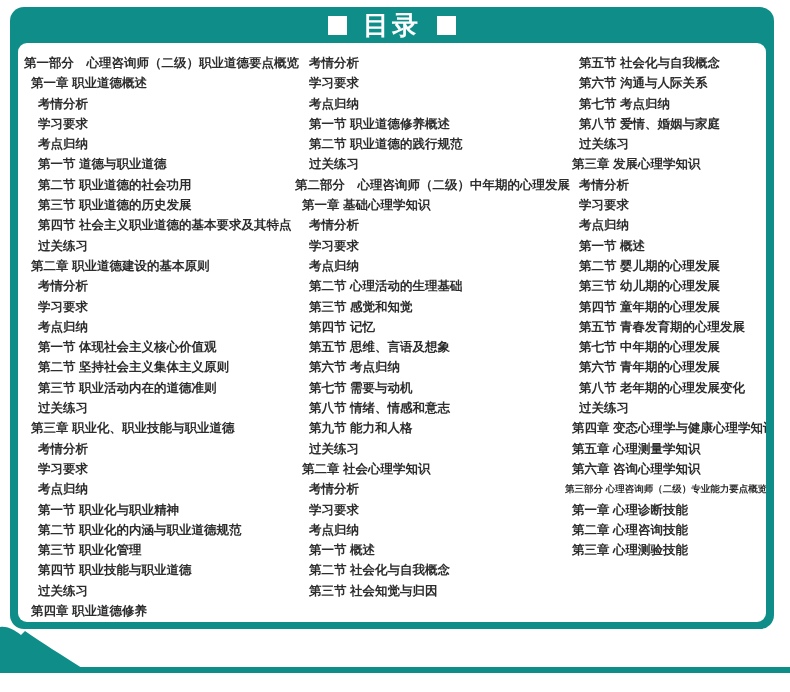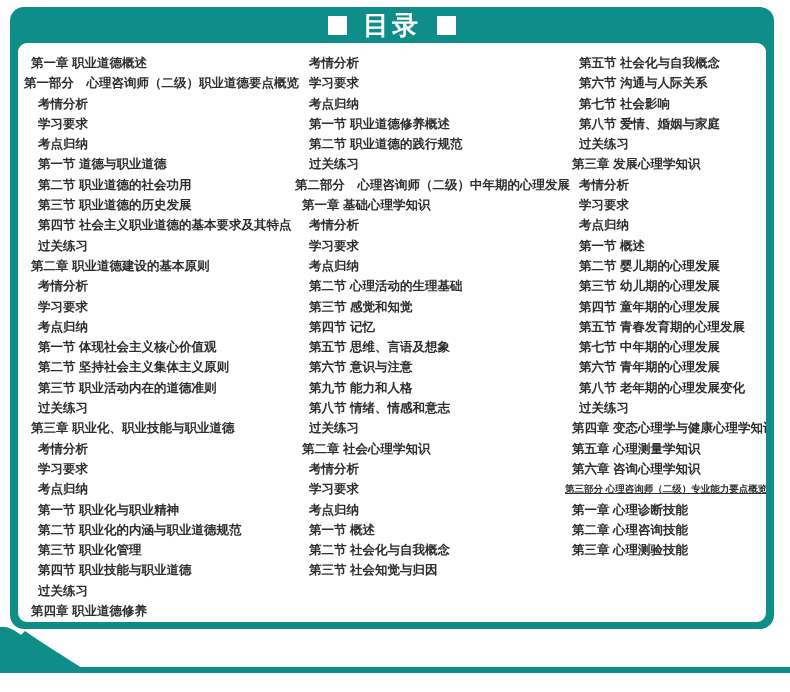--- a/index.html
+++ b/index.html
@@ -33,41 +33,41 @@
   .col-1 { left:6px;   width:271px; }
   .col-2 { left:277px; width:270px; }
   .col-3 { left:547px; width:211px; }
   .entry {
     font-size:12.5px; line-height:20.3px; color:var(--ink);
     font-weight:bold; white-space:nowrap;
   }
   .entry.part    { margin-left:0; }
   .entry.chapter { margin-left:7px; }
   .entry.item    { margin-left:14px; font-weight:bold; }
-  .entry.small   { font-size:9.5px;text-decoration:underline; }
+  .entry.small   { font-size:9.5px; }
   .curl-svg { position:absolute; left:0; top:622px; width:110px; height:46px; }
   .bottom-rule {
     position:absolute; left:0; top:667px; width:790px; height:6px;
     background:var(--teal);
   }
 </style>
 </head>
 <body>
 
 <div class="page">
   <div class="frame">
     <div class="title-bar">
       <span class="title-square"></span>
       <span class="title-text">目录</span>
       <span class="title-square"></span>
     </div>
     <div class="panel">
       <div class="col col-1">
+          <div class="entry part">第一部分　心理咨询师（二级）职业道德要点概览</div>
           <div class="entry chapter">第一章 职业道德概述</div>
-          <div class="entry part">第一部分　心理咨询师（二级）职业道德要点概览</div>
           <div class="entry item">考情分析</div>
           <div class="entry item">学习要求</div>
           <div class="entry item">考点归纳</div>
           <div class="entry item">第一节 道德与职业道德</div>
           <div class="entry item">第二节 职业道德的社会功用</div>
           <div class="entry item">第三节 职业道德的历史发展</div>
           <div class="entry item">第四节 社会主义职业道德的基本要求及其特点</div>
           <div class="entry item">过关练习</div>
           <div class="entry chapter">第二章 职业道德建设的基本原则</div>
           <div class="entry item">考情分析</div>
@@ -97,36 +97,37 @@
           <div class="entry item">过关练习</div>
           <div class="entry part">第二部分　心理咨询师（二级）中年期的心理发展</div>
           <div class="entry chapter">第一章 基础心理学知识</div>
           <div class="entry item">考情分析</div>
           <div class="entry item">学习要求</div>
           <div class="entry item">考点归纳</div>
           <div class="entry item">第二节 心理活动的生理基础</div>
           <div class="entry item">第三节 感觉和知觉</div>
           <div class="entry item">第四节 记忆</div>
           <div class="entry item">第五节 思维、言语及想象</div>
-          <div class="entry item">第六节 意识与注意</div>
+          <div class="entry item">第六节 考点归纳</div>
+          <div class="entry item">第七节 需要与动机</div>
+          <div class="entry item">第八节 情绪、情感和意志</div>
           <div class="entry item">第九节 能力和人格</div>
-          <div class="entry item">第八节 情绪、情感和意志</div>
           <div class="entry item">过关练习</div>
           <div class="entry chapter">第二章 社会心理学知识</div>
           <div class="entry item">考情分析</div>
           <div class="entry item">学习要求</div>
           <div class="entry item">考点归纳</div>
           <div class="entry item">第一节 概述</div>
           <div class="entry item">第二节 社会化与自我概念</div>
           <div class="entry item">第三节 社会知觉与归因</div>
         </div>
       <div class="col col-3">
           <div class="entry item">第五节 社会化与自我概念</div>
           <div class="entry item">第六节 沟通与人际关系</div>
-          <div class="entry item">第七节 社会影响</div>
+          <div class="entry item">第七节 考点归纳</div>
           <div class="entry item">第八节 爱情、婚姻与家庭</div>
           <div class="entry item">过关练习</div>
           <div class="entry chapter">第三章 发展心理学知识</div>
           <div class="entry item">考情分析</div>
           <div class="entry item">学习要求</div>
           <div class="entry item">考点归纳</div>
           <div class="entry item">第一节 概述</div>
           <div class="entry item">第二节 婴儿期的心理发展</div>
           <div class="entry item">第三节 幼儿期的心理发展</div>
           <div class="entry item">第四节 童年期的心理发展</div>

